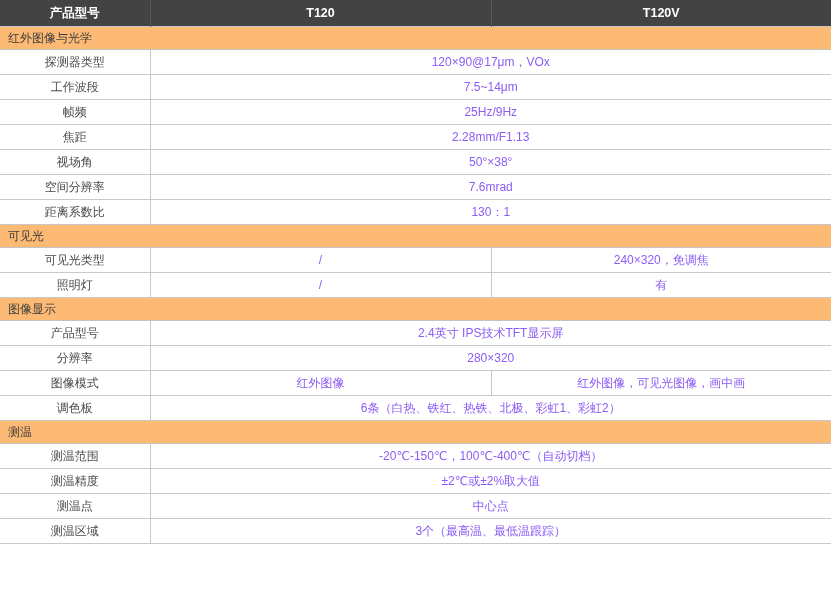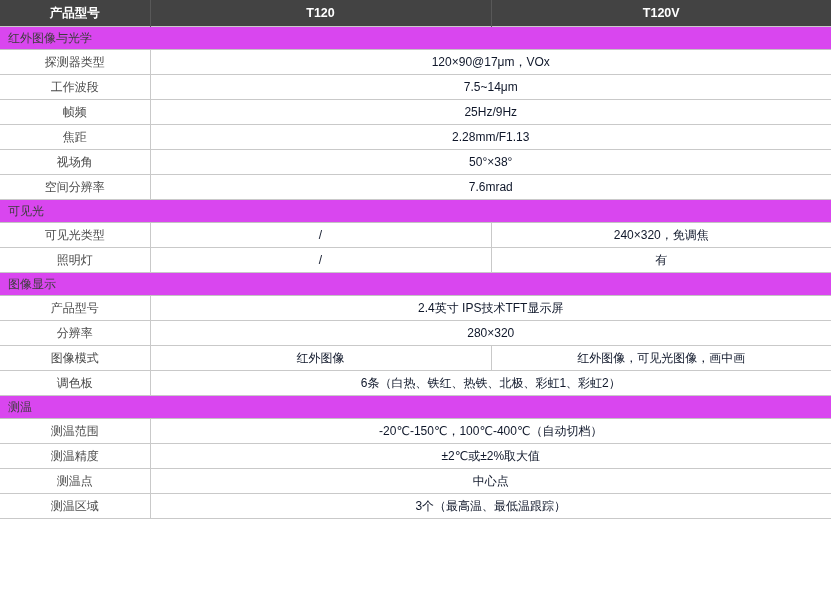--- a/index.html
+++ b/index.html
@@ -37,21 +37,21 @@
     padding: 0;
     text-align: center;
     border-right: 1px solid #585858;
     vertical-align: middle;
     margin-left: 16px;
   }
   tr.header-row th:last-child { border-right: none; }
 
   
   tr.section-row td {
-    background: #d946ef;
+    background: #fdba74;
     color: #3d3d3d;
     font-size: 12px;
     height: 22px;
     line-height: 22px;
     padding: 0 0 0 8px;
     text-align: left;
     border-bottom: 1px solid #c3c3c3;
     border-top: 1px solid #c9c9c9;
   }
 
@@ -65,21 +65,21 @@
     text-align: center;
     vertical-align: middle;
     overflow: hidden;
     white-space: nowrap;
   }
   tr.data-row td.label-cell {
     border-right: 1px solid #c9c9c9;
     color: #4a4a4a;
   }
   tr.data-row td.value-cell {
-    color: #0f172a;
+    color: #8b5cf6;
   }
   tr.data-row td.value-split-left {
     border-right: 1px solid #c9c9c9;
   }
   tr.data-row:last-child td { border-bottom: 1px solid #c9c9c9; }
 </style>
 </head>
 <body>
 
 <table class="spec-table">
@@ -115,20 +115,24 @@
         <td class="label-cell">焦距</td>
         <td class="value-cell" colspan="2">2.28mm/F1.13</td>
       </tr>
       <tr class="data-row">
         <td class="label-cell">视场角</td>
         <td class="value-cell" colspan="2">50°×38°</td>
       </tr>
       <tr class="data-row">
         <td class="label-cell">空间分辨率</td>
         <td class="value-cell" colspan="2">7.6mrad</td>
+      </tr>
+      <tr class="data-row">
+        <td class="label-cell">距离系数比</td>
+        <td class="value-cell" colspan="2">130：1</td>
       </tr>
       <tr class="section-row">
         <td colspan="3">可见光</td>
       </tr>
       <tr class="data-row">
         <td class="label-cell">可见光类型</td>
         <td class="value-cell value-split-left">/</td>
         <td class="value-cell">240×320，免调焦</td>
       </tr>
       <tr class="data-row">

